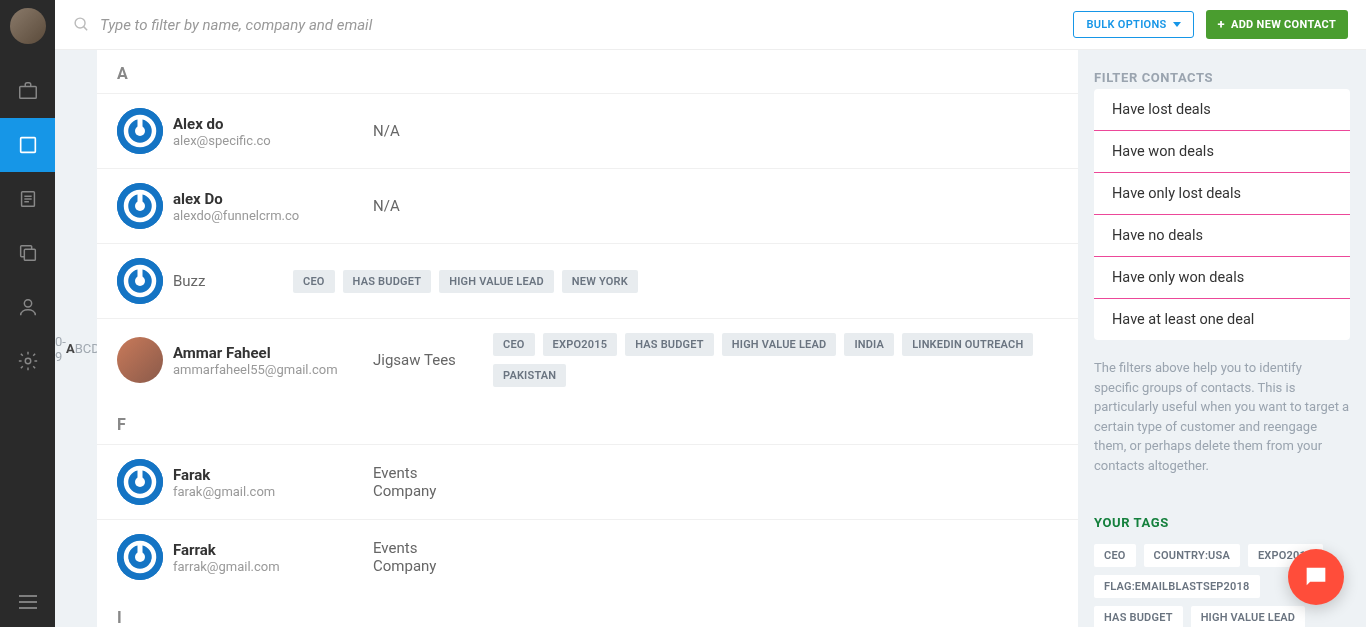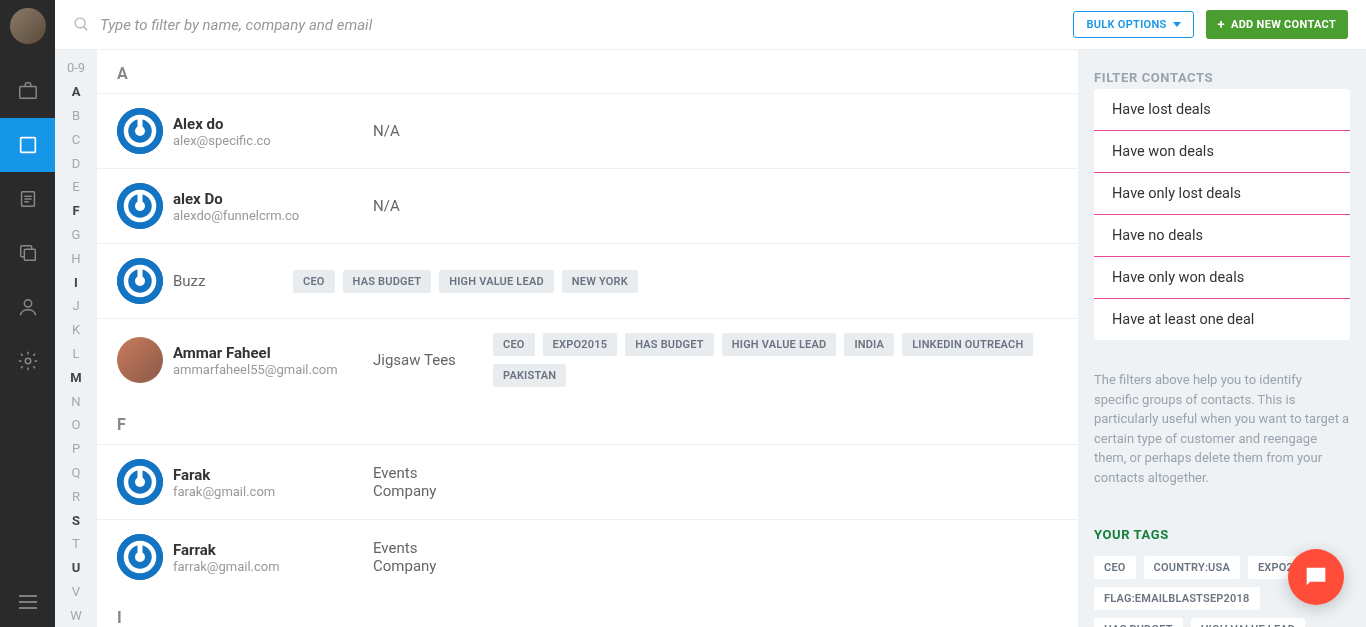--- a/index.html
+++ b/index.html
@@ -13,42 +13,42 @@
 .main{flex:1;display:flex;flex-direction:column;overflow:hidden}
 .topbar{display:flex;align-items:center;padding:10px 18px;border-bottom:1px solid #eee}
 .search-wrap{flex:1;display:flex;gap:10px;color:#aaa}
 .search-input{border:none;outline:none;font-size:15px;color:#666;flex:1}
 .search-input::placeholder{color:#999;font-style:italic}
 .bulk-btn{border:1px solid #1696e7;color:#1696e7;background:#fff;font-size:11px;font-weight:600;letter-spacing:.3px;padding:6px 12px;border-radius:3px;cursor:pointer;margin-right:12px;display:flex;align-items:center;gap:6px}
 .bulk-btn:after{content:"";border-left:4px solid transparent;border-right:4px solid transparent;border-top:5px solid #1696e7}
 .add-btn{background:#4a9d2f;color:#fff;border:none;font-size:11px;font-weight:700;letter-spacing:.3px;padding:7px 12px;border-radius:3px;cursor:pointer;display:flex;align-items:center;gap:6px}
 .add-plus{font-size:13px;font-weight:700}
 .content{flex:1;display:flex;overflow:hidden}
-.alpha-rail{width:42px;background:#eef2f5;display:flex;flex-direction:column;align-items:center;padding-top:6px;overflow:hidden;font-size:13px;color:#a0a8b0}
+.alpha-rail{width:42px;background:#eef2f5;display:flex;flex-direction:row;align-items:center;padding-top:20px;overflow:hidden;font-size:13px;color:#a0a8b0}
 .alpha-rail div{height:24.5px;display:flex;align-items:center;cursor:pointer}
 .alpha-rail div.bold{color:#444;font-weight:700}
 .contact-list{flex:1;overflow-y:auto}
 .group-header{padding:14px 20px 10px;font-size:16px;font-weight:700;color:#888}
 .contact-row{display:flex;align-items:center;padding:14px 20px;border-top:1px solid #f0f0f0;gap:10px}
 .contact-row:first-of-type{border-top:none}
 .contact-avatar{width:46px;height:46px;border-radius:50%;flex-shrink:0;background:#1474c4;display:flex;align-items:center;justify-content:center}
 .contact-avatar svg{width:46px;height:46px}
 .photo-avatar{background:linear-gradient(135deg,#c97a5a,#8a5a4a)}
 .contact-meta{width:190px;flex-shrink:0}
 .contact-name{font-weight:700;color:#333;font-size:15px}
 .contact-email{color:#999;font-size:13px}
 .contact-company{width:110px;color:#666;font-size:15px;flex-shrink:0}
 .contact-tags{display:flex;flex-wrap:wrap;gap:8px}
 .tag{background:#e8ecef;color:#6a7480;font-size:11px;font-weight:600;letter-spacing:.2px;padding:5px 10px;border-radius:2px}
 .right-panel{width:288px;background:#eef2f5;padding:20px 16px;overflow-y:auto;flex-shrink:0}
 .panel-heading{color:#9aa4af;font-size:13px;font-weight:700;letter-spacing:.6px;margin-bottom:4px}
 .filter-item{background:#fff;padding:12px 18px;font-size:14.5px;color:#333;border-bottom:1px solid #ec4899;cursor:pointer}
 .filter-item:first-child{border-radius:4px 4px 0 0}
 .filter-item:last-child{border-radius:0 0 4px 4px;border-bottom:none}
-.panel-note{color:#9aa4af;font-size:13px;line-height:1.5;margin-top:30px}
+.panel-note{color:#9aa4af;font-size:13px;line-height:1.5;margin-top:18px}
 .tags-heading{color:#15803d;font-size:13px;font-weight:700;letter-spacing:.6px;margin:40px 0 14px}
 .tag-cloud{display:flex;flex-wrap:wrap;gap:8px}
 .tag-cloud .tag{background:#fff;cursor:pointer}
 .chat-bubble{position:fixed;right:22px;bottom:22px;width:56px;height:56px;background:#ff4d3a;border-radius:50%;display:flex;align-items:center;justify-content:center;color:#fff;cursor:pointer;box-shadow:0 4px 16px rgba(0,0,0,.2)}
 </style>
 </head>
 <body>
 
 <div class="sidebar">
   <div class="avatar-circle"></div>

